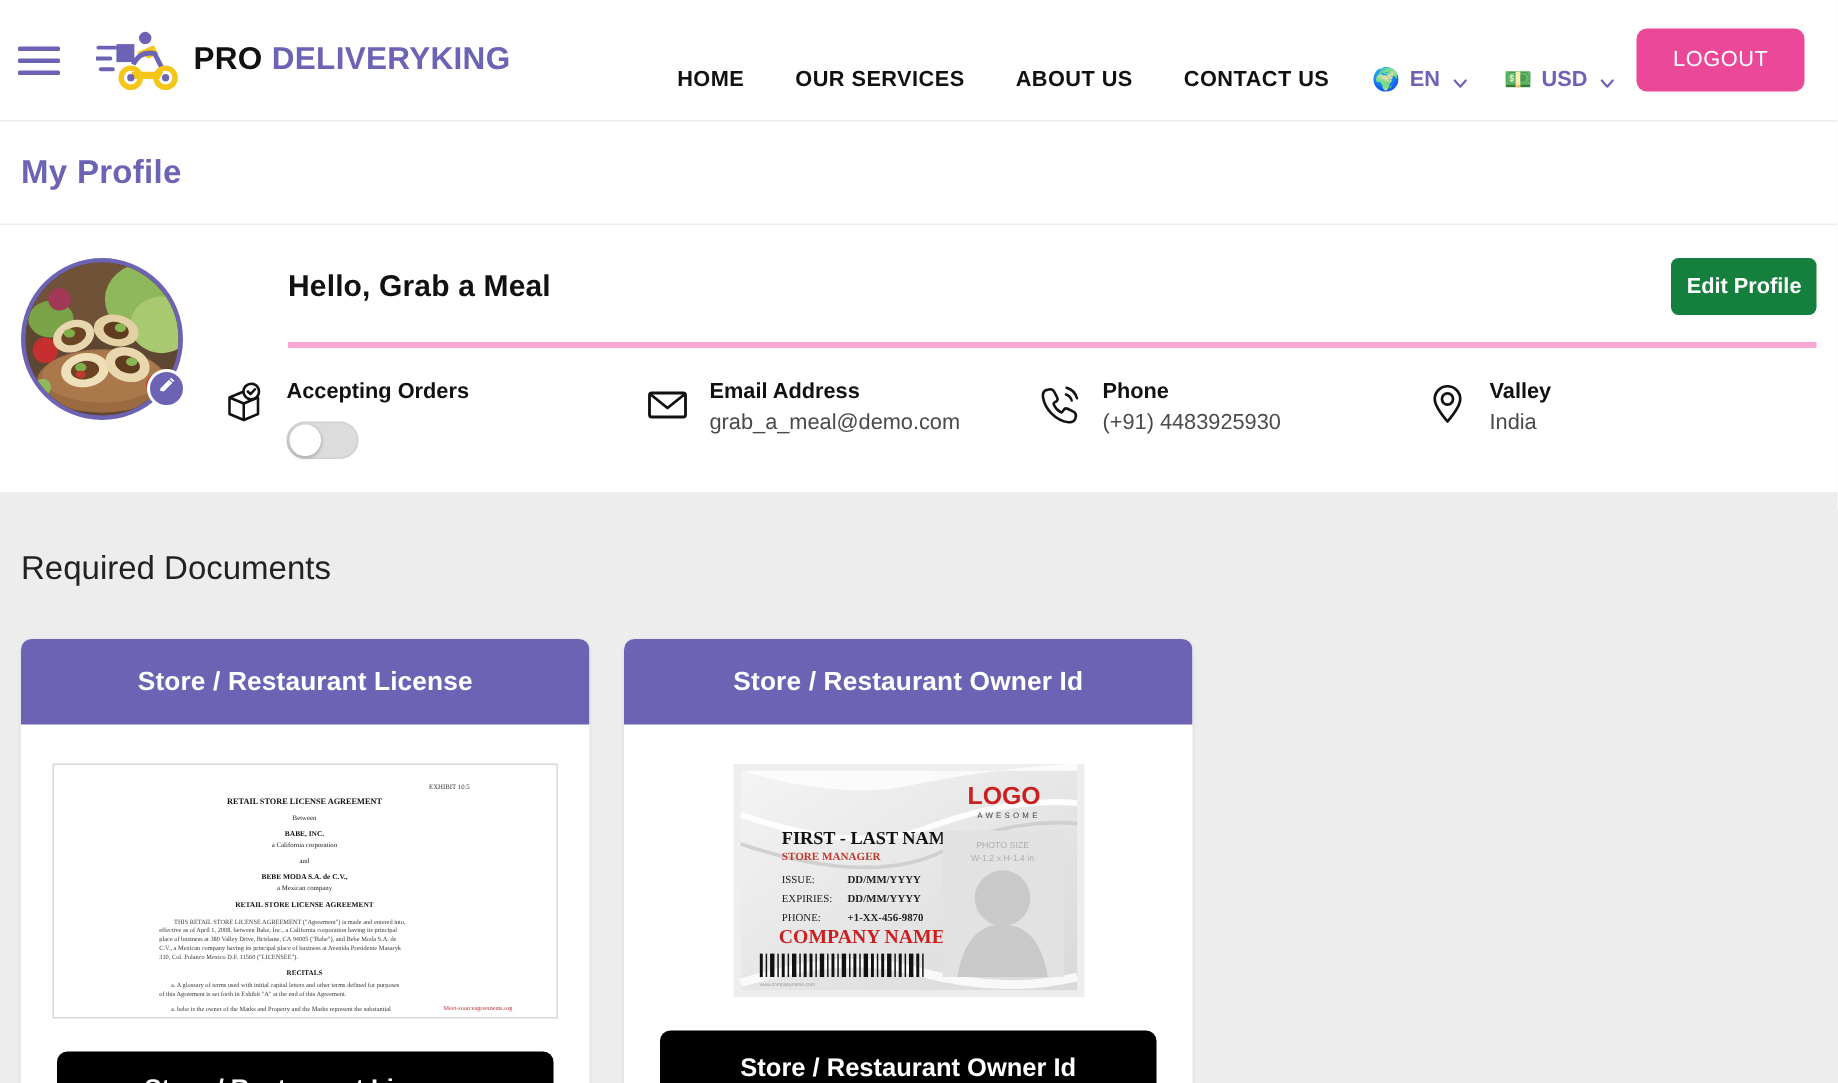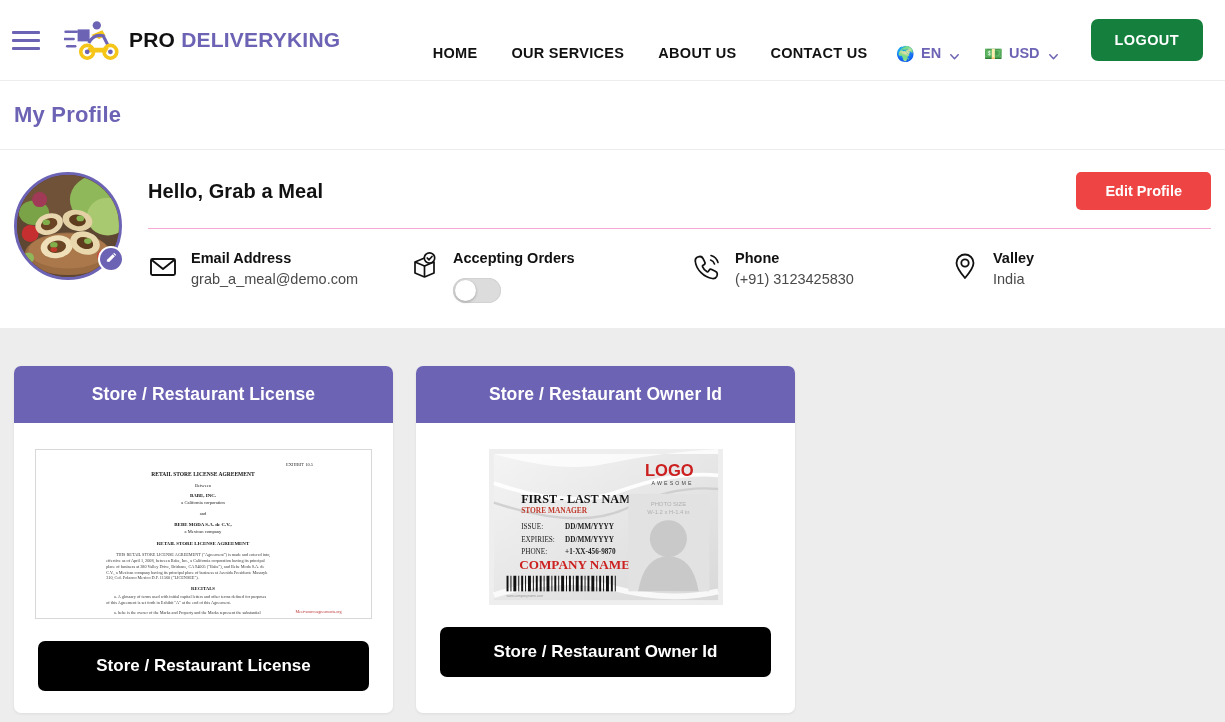--- a/index.html
+++ b/index.html
@@ -56,25 +56,25 @@
     padding: 0 12px;
     color: #6c63b5; font-weight: bold; font-size: 14.5px;
     cursor: pointer; white-space: nowrap;
   }
   .selector .flagemoji { font-size: 15px; line-height: 1; }
   .chev {
     width: 11px; height: 11px; flex: none;
     margin-left: 2px; margin-top: 2px;
   }
   .logout-btn {
-    margin-left: 20px;
-    background: #15803d; color: #ffffff;
+    margin-left: 2px;
+    background: #ec4899; color: #ffffff;
     border: none; border-radius: 7px;
     font-family: inherit;
-    font-size: 14.5px; font-weight: bold; letter-spacing: .4px;
+    font-size: 14.5px; font-weight: normal; letter-spacing: .4px;
     padding: 13px 24px;
     cursor: pointer;
   }
 
   
   .page-title-bar {
     height: 68px;
     display: flex; align-items: center;
     padding: 0 0 0 14px;
     background: #ffffff;
@@ -117,33 +117,34 @@
     border: 2px solid #ffffff;
     display: flex; align-items: center; justify-content: center;
     cursor: pointer;
   }
   .avatar-edit svg { width: 12px; height: 12px; }
 
   .profile-main { flex: 1; padding-top: 6px; }
   .profile-head-row {
     display: flex; align-items: center;
     padding-bottom: 18px;
-    border-bottom: 1px solid #f9a8d4;
+    border-bottom: 4px solid #f9a8d4;
+    margin-left: 44px;
   }
   .hello {
     font-size: 20px; font-weight: bold;
     letter-spacing: .1px; color: #111111;
   }
   .edit-profile-btn {
     margin-left: auto;
-    background: #ef4444; color: #ffffff;
+    background: #15803d; color: #ffffff;
     border: none; border-radius: 5px;
     font-family: inherit;
     font-size: 14.5px; font-weight: bold;
-    padding: 11px 29px;
+    padding: 11px 10px;
     cursor: pointer;
   }
   .info-row {
     display: flex; align-items: flex-start;
     padding-top: 20px;
   }
   .info-item { display: flex; align-items: flex-start; gap: 13px; }
   .info-item.c0 { width: 282px; }
   .info-item.c1 { width: 262px; }
   .info-item.c2 { width: 258px; }
@@ -347,62 +348,62 @@
     </div>
 
     <div class="profile-main">
       <div class="profile-head-row">
         <div class="hello">Hello, Grab a Meal</div>
         <button class="edit-profile-btn">Edit Profile</button>
       </div>
 
       <div class="info-row">
 
-        <div class="info-item c1">
-          <span class="info-icon">
-            <svg viewBox="0 0 30 30">
-              <rect x="3" y="8" width="24" height="16" rx="1.5" fill="none" stroke="#111" stroke-width="1.9"></rect>
-              <path d="M3.8 9 L15 18 L26.2 9" fill="none" stroke="#111" stroke-width="1.9" stroke-linejoin="round"></path>
-            </svg>
-          </span>
-          <div>
-            <div class="info-label">Email Address</div>
-            <div class="info-value">grab_a_meal@demo.com</div>
-          </div>
-        </div>
-
         <div class="info-item c0">
           <span class="info-icon">
             <svg viewBox="0 0 30 30">
               <path d="M5 11 L14.5 7 L24 11 L24 22 L14.5 26 L5 22 Z" fill="none" stroke="#111" stroke-width="1.7" stroke-linejoin="round"></path>
               <path d="M5 11 L14.5 15 L24 11" fill="none" stroke="#111" stroke-width="1.7" stroke-linejoin="round"></path>
               <path d="M14.5 15 L14.5 26" fill="none" stroke="#111" stroke-width="1.7"></path>
               <circle cx="19.5" cy="7" r="5.2" fill="#fff" stroke="#111" stroke-width="1.7"></circle>
               <path d="M17.2 7 L19 8.8 L22 5.5" fill="none" stroke="#111" stroke-width="1.7" stroke-linecap="round" stroke-linejoin="round"></path>
             </svg>
           </span>
           <div>
             <div class="info-label">Accepting Orders</div>
             <div class="toggle">
               <div class="knob"></div>
             </div>
           </div>
         </div>
 
+        <div class="info-item c1">
+          <span class="info-icon">
+            <svg viewBox="0 0 30 30">
+              <rect x="3" y="8" width="24" height="16" rx="1.5" fill="none" stroke="#111" stroke-width="1.9"></rect>
+              <path d="M3.8 9 L15 18 L26.2 9" fill="none" stroke="#111" stroke-width="1.9" stroke-linejoin="round"></path>
+            </svg>
+          </span>
+          <div>
+            <div class="info-label">Email Address</div>
+            <div class="info-value">grab_a_meal@demo.com</div>
+          </div>
+        </div>
+
         <div class="info-item c2">
           <span class="info-icon">
             <svg viewBox="0 0 30 30">
               <path d="M6 6 q3.5 -1.5 5 1.5 l1.8 3.6 q.8 1.6 -.8 2.6 l-1.3 .8 q-.5 .4 -.2 1.1 1.3 3.2 4.6 5.2 .7 .4 1.1 -.2 l.9 -1.3 q1 -1.6 2.6 -.8 l3.6 1.8 q3 1.5 1.5 5 -1.2 2.6 -4.5 2.2 -6.2 -.8 -11.2 -5.8 -5 -5 -5.8 -11.2 -.4 -3.3 2.2 -4.5 z" fill="none" stroke="#111" stroke-width="1.7" stroke-linejoin="round"></path>
               <path d="M19 4.5 q5.5 1.5 7 7" fill="none" stroke="#111" stroke-width="1.6" stroke-linecap="round"></path>
               <path d="M18.6 9 q3 1 3.9 4" fill="none" stroke="#111" stroke-width="1.6" stroke-linecap="round"></path>
             </svg>
           </span>
           <div>
             <div class="info-label">Phone</div>
-            <div class="info-value">(+91) 3123425830</div>
+            <div class="info-value">(+91) 4483925930</div>
           </div>
         </div>
 
         <div class="info-item c3">
           <span class="info-icon">
             <svg viewBox="0 0 30 30">
               <path d="M15 27 q-8.5 -10 -8.5 -15 a8.5 8.5 0 1 1 17 0 q0 5 -8.5 15 z" fill="none" stroke="#111" stroke-width="1.8" stroke-linejoin="round"></path>
               <circle cx="15" cy="12" r="3.7" fill="none" stroke="#111" stroke-width="1.8"></circle>
             </svg>
           </span>
@@ -411,20 +412,21 @@
             <div class="info-value">India</div>
           </div>
         </div>
 
       </div>
     </div>
   </div>
 </div>
 
 <div class="docs-section">
+  <div class="docs-title">Required Documents</div>
 
   <div class="docs-grid">
 
     <div class="doc-card">
       <div class="doc-card-head">Store / Restaurant License</div>
       <div class="doc-thumb-wrap">
         <div class="doc-thumb">
           <svg viewBox="0 0 337 170">
             <rect width="337" height="170" fill="#ffffff"></rect>
             <text x="252" y="16" font-family="Liberation Serif, serif" font-size="4.6" fill="#333">EXHIBIT 10.5</text>

